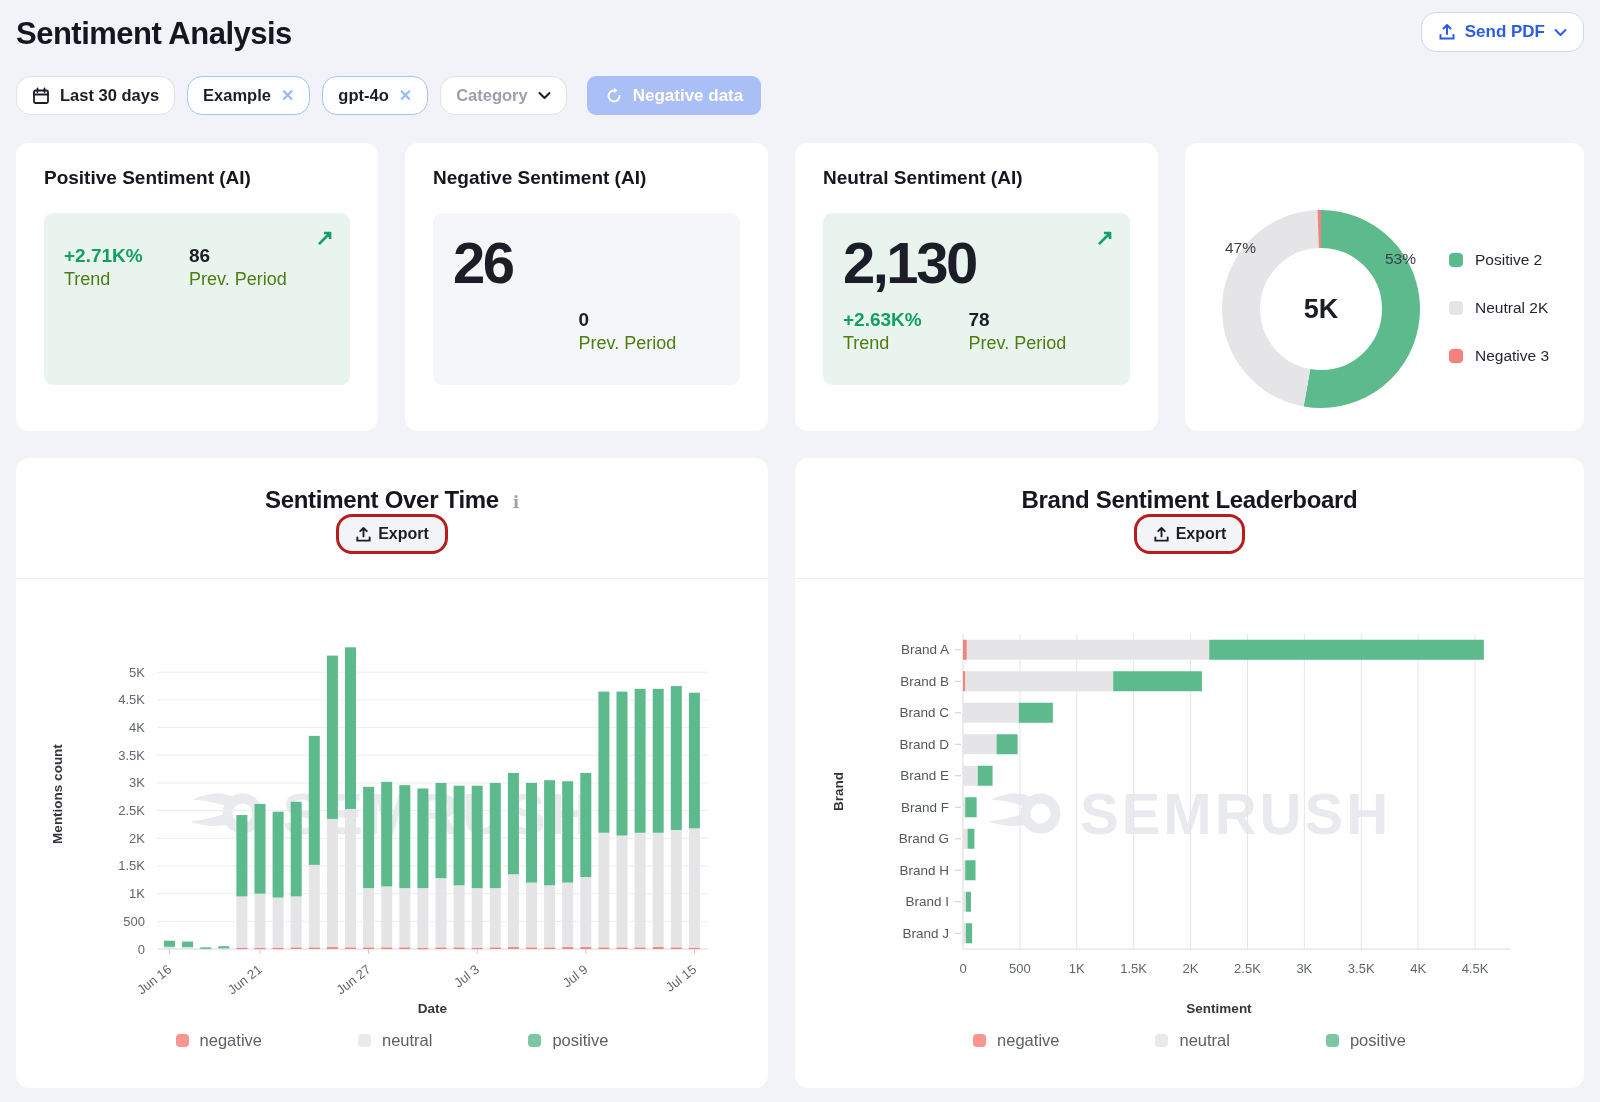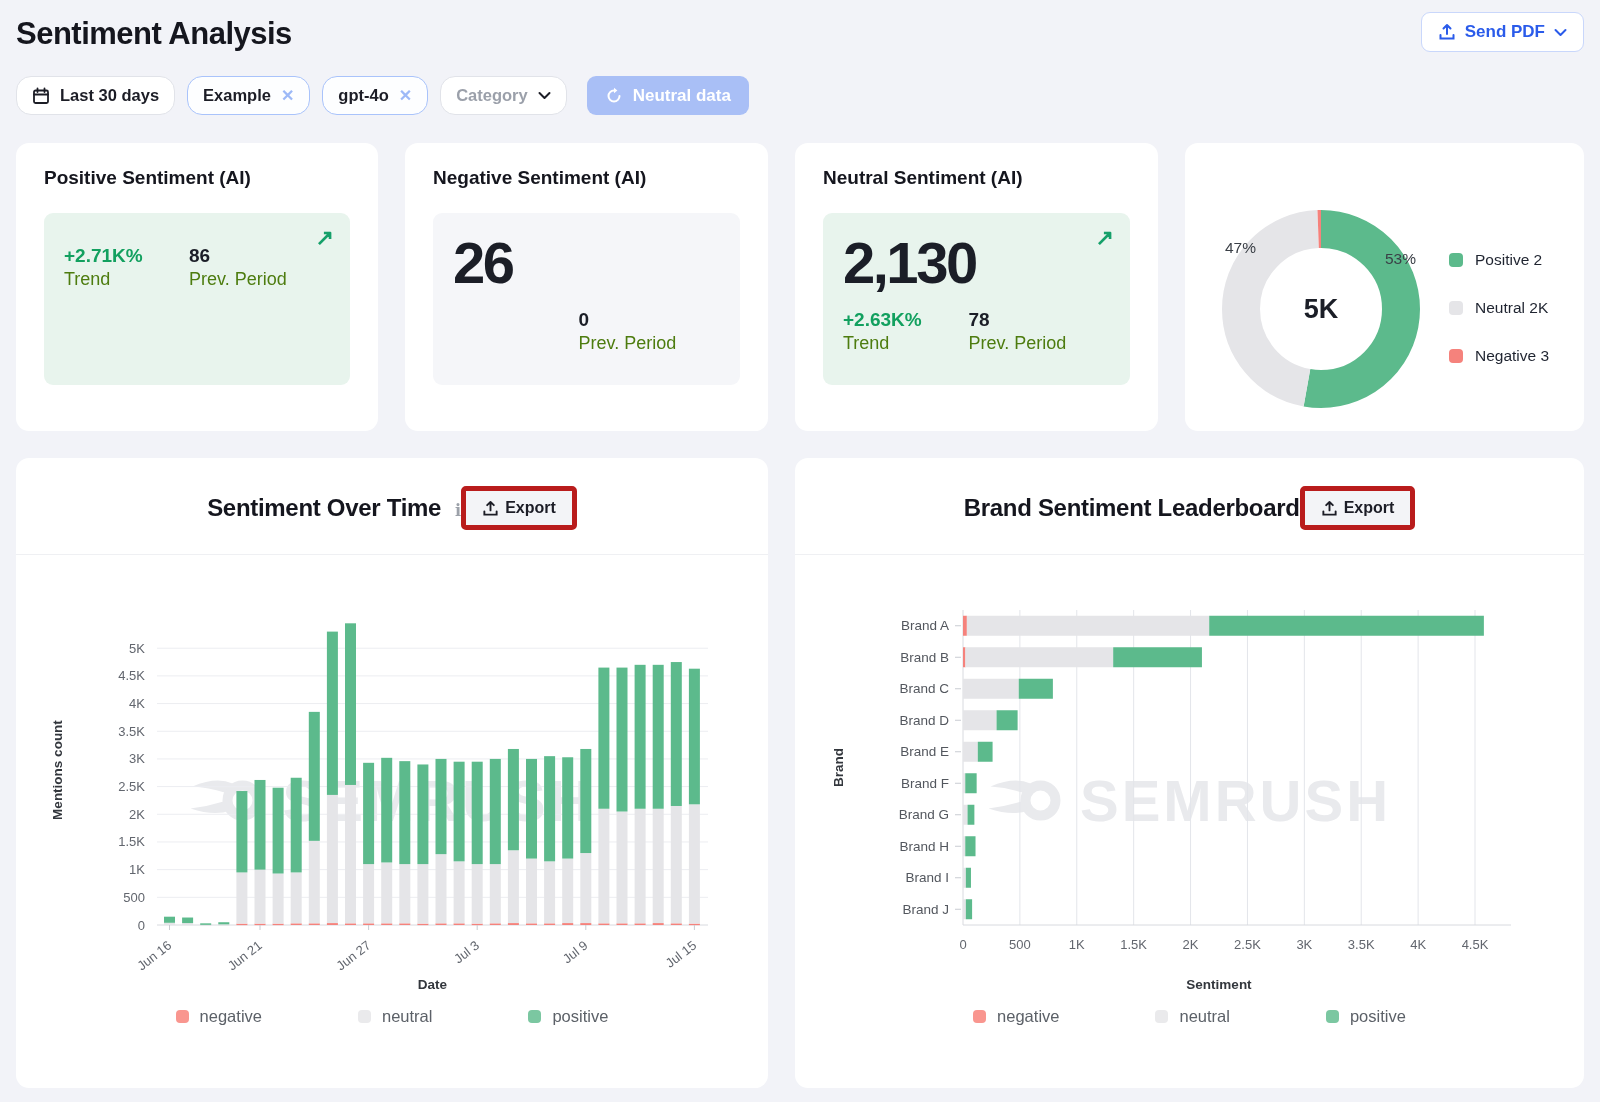--- a/index.html
+++ b/index.html
@@ -10,21 +10,21 @@
     color:#191a22;
     overflow:hidden;
   }
   .page { padding:12px 16px; }
 
   
   .topbar { display:flex; justify-content:space-between; align-items:flex-start; margin-bottom:24px; }
   .topbar h1 { font-size:31px; font-weight:800; letter-spacing:-0.5px; color:#15161e; padding-top:4px; }
   .send-pdf {
     display:flex; align-items:center; gap:9px;
-    background:#fff; border:1px solid #C9D7FB; border-radius:9px;
+    background:#fff; border:1px solid #C9D7FB; border-radius:15px;
     color:#2A5BEA; font-size:17px; font-weight:700;
     padding:9px 16px; cursor:pointer; font-family:inherit;
   }
 
   
   .filters { display:flex; gap:12px; margin-bottom:28px; }
   .chip {
     display:flex; align-items:center; gap:10px;
     background:#fff; border:1px solid #E1E3E9; border-radius:15px;
     font-size:16.5px; font-weight:600; color:#1c1d26;
@@ -63,27 +63,27 @@
   .donut-pct { position:absolute; font-size:15.5px; color:#3A3F46; }
   .donut-pct.left { left:40px; top:96px; }
   .donut-pct.right { left:200px; top:107px; }
   .donut-legend { position:absolute; left:264px; top:108px; display:flex; flex-direction:column; gap:30px; white-space:nowrap; }
   .donut-legend .legend-item { display:flex; align-items:center; gap:12px; font-size:15.5px; color:#1f2430; }
   .swatch { width:14px; height:14px; border-radius:4px; display:inline-block; flex:0 0 auto; }
 
   
   .charts-grid { display:grid; grid-template-columns:752px 789px; gap:27px; }
   .chart-card { height:630px; display:flex; flex-direction:column; }
-  .chart-head { display:flex; justify-content:center; align-items:center; padding:28px 26px 24px; }
+  .chart-head { display:flex; justify-content:center; align-items:center; padding:28px 26px 24px;flex-direction:column; }
   .chart-title-wrap { display:flex; align-items:baseline; gap:14px; }
   .chart-head h2 { font-size:24px; font-weight:800; letter-spacing:-0.3px; color:#15161e; }
   .info-i { font-family:"DejaVu Serif", serif; font-style:normal; font-weight:700; color:#9CA1A9; font-size:16px; }
   .export-btn {
     display:flex; align-items:center; gap:6px;
-    background:#F3F4F7; border:5px solid #b91c1c; border-radius:5px;
+    background:#F3F4F7; border:3px solid #b91c1c; border-radius:16px;
     font-size:16px; font-weight:600; color:#1c1d26;
     padding:8px 16px; cursor:pointer; font-family:inherit;
   }
   .divider { height:1px; background:#EFF0F3; width:100%; }
   .chart-body { position:relative; flex:1; padding:40px 16px 0 16px; }
   .watermark {
     position:absolute; top:46%; left:50%; transform:translate(-50%,-50%);
     display:flex; align-items:center; gap:14px; z-index:0; pointer-events:none;
   }
   .watermark .wm-text { font-size:58px; font-weight:800; letter-spacing:3px; color:#E9EAED; }
@@ -132,21 +132,21 @@
       <span>Category</span>
       <svg class="icon-svg" width="13" height="9" viewBox="0 0 13 9">
           <path d="M1.5 2 L6.5 7 L11.5 2" stroke="#1c1d26" stroke-width="2" fill="none" stroke-linecap="round" stroke-linejoin="round"></path>
         </svg>
     </button>
     <button class="refresh">
       <svg class="icon-svg" width="18" height="18" viewBox="0 0 18 18">
           <path d="M14.5 9 A5.5 5.5 0 1 1 9 3.5" stroke="#fff" stroke-width="2" fill="none" stroke-linecap="round"></path>
           <path d="M9 0.8 L12.4 3.5 L9 6.2 Z" fill="#fff"></path>
         </svg>
-      <span>Neutral data</span>
+      <span>Negative data</span>
     </button>
   </div>
 
   <div class="kpi-grid">
 
     <div class="card kpi-card">
       <h3>Positive Sentiment (AI)</h3>
       <div class="metric-box">
         <span class="arrow">↗</span>
         <div class="metric-stats">

